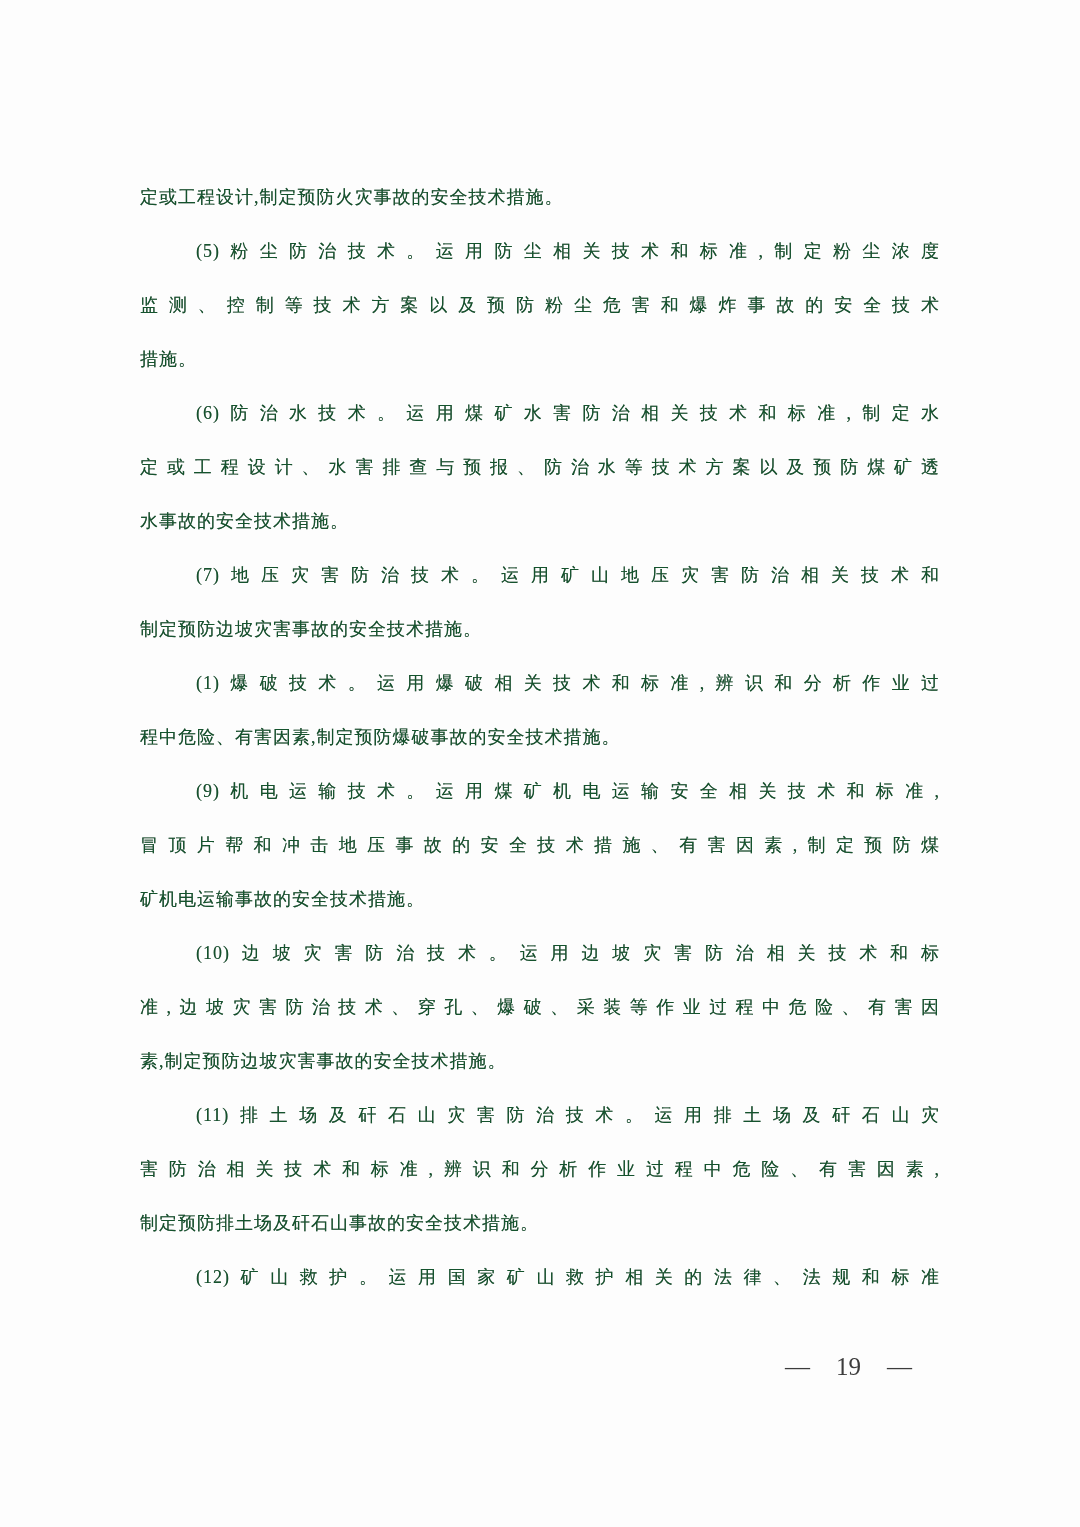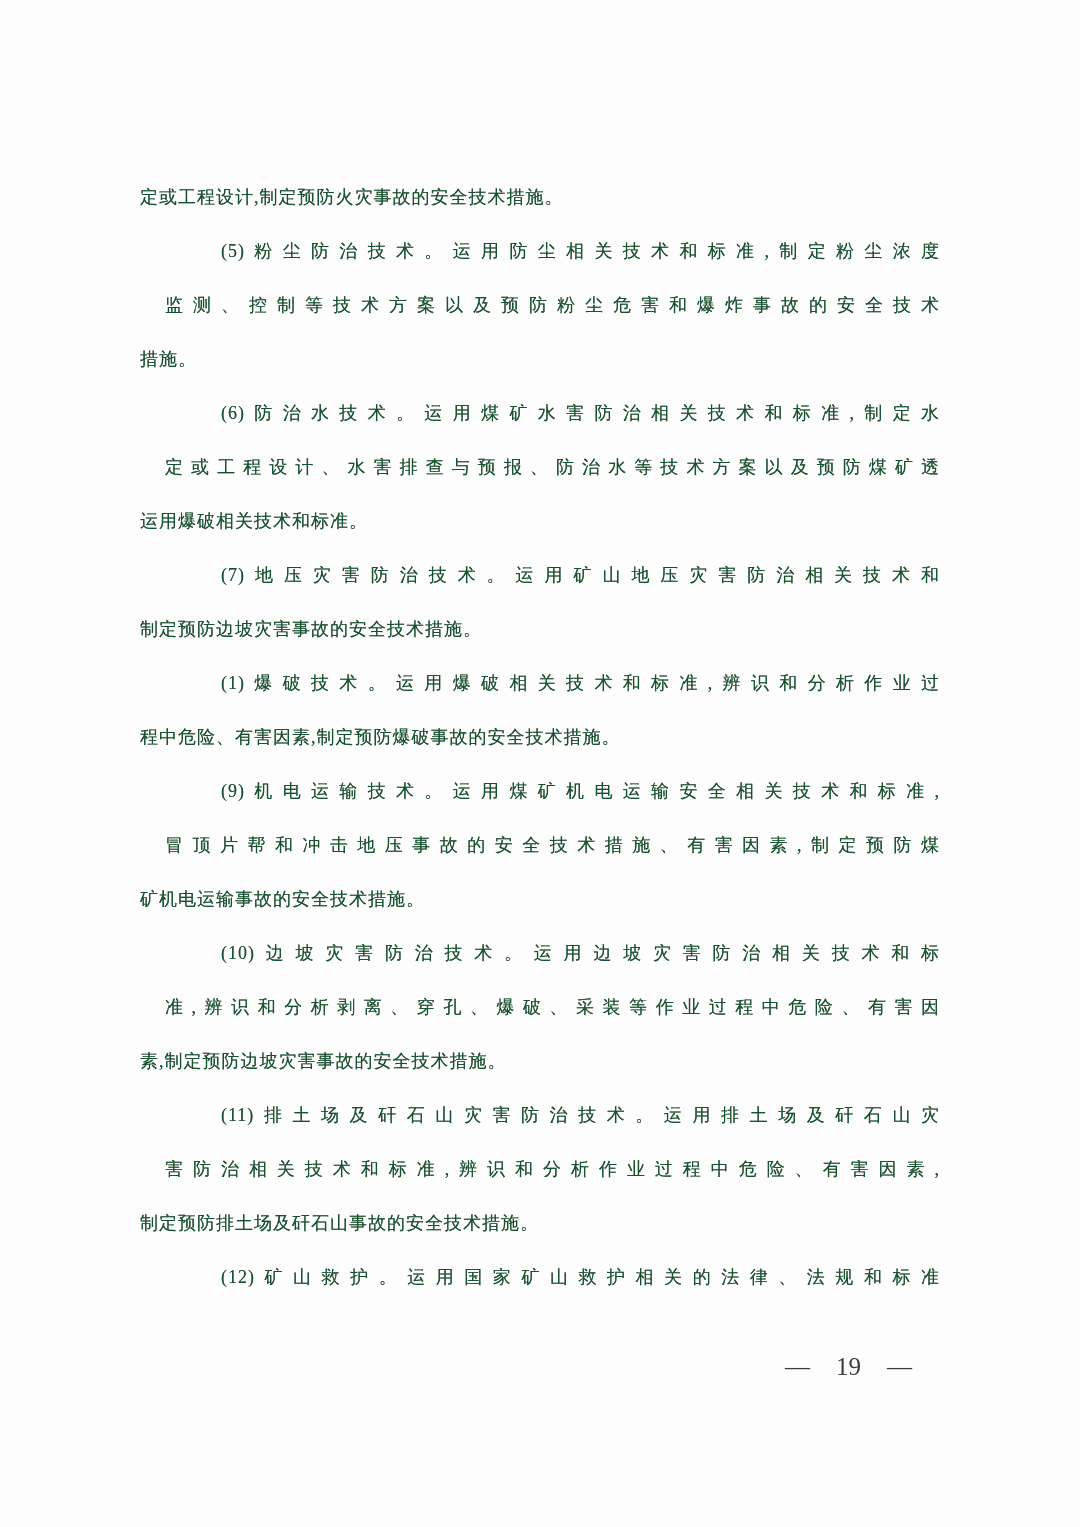--- a/index.html
+++ b/index.html
@@ -32,21 +32,20 @@
     color: #14532d;
     letter-spacing: 1px;
     white-space: nowrap;
     text-shadow: 0 0 0.6px rgba(28,28,28,0.55);
   }
   .line.fill {
     white-space: normal;
     text-align: justify;
     text-align-last: justify;
     text-justify: inter-character;
-    margin-left: 25px;
   }
   .line.indent {
     text-indent: 56px;
   }
   .footer {
     position: absolute;
     top: 1350px;
     right: 168px;
     display: flex;
     align-items: center;
@@ -69,38 +68,38 @@
         <div class="line">定或工程设计,制定预防火灾事故的安全技术措施。</div>
       </div>
       <div class="para">
         <div class="line fill indent">(5)粉尘防治技术。运用防尘相关技术和标准,制定粉尘浓度</div>
         <div class="line fill">监测、控制等技术方案以及预防粉尘危害和爆炸事故的安全技术</div>
         <div class="line">措施。</div>
       </div>
       <div class="para">
         <div class="line fill indent">(6)防治水技术。运用煤矿水害防治相关技术和标准,制定水</div>
         <div class="line fill">定或工程设计、水害排查与预报、防治水等技术方案以及预防煤矿透</div>
-        <div class="line">运用爆破相关技术和标准。</div>
+        <div class="line">水事故的安全技术措施。</div>
       </div>
       <div class="para">
         <div class="line fill indent">(7)地压灾害防治技术。运用矿山地压灾害防治相关技术和</div>
         <div class="line">制定预防边坡灾害事故的安全技术措施。</div>
       </div>
       <div class="para">
         <div class="line fill indent">(1)爆破技术。运用爆破相关技术和标准,辨识和分析作业过</div>
         <div class="line">程中危险、有害因素,制定预防爆破事故的安全技术措施。</div>
       </div>
       <div class="para">
         <div class="line fill indent">(9)机电运输技术。运用煤矿机电运输安全相关技术和标准,</div>
         <div class="line fill">冒顶片帮和冲击地压事故的安全技术措施、有害因素,制定预防煤</div>
         <div class="line">矿机电运输事故的安全技术措施。</div>
       </div>
       <div class="para">
         <div class="line fill indent">(10)边坡灾害防治技术。运用边坡灾害防治相关技术和标</div>
-        <div class="line fill">准,辨识和分析剥离、穿孔、爆破、采装等作业过程中危险、有害因</div>
+        <div class="line fill">准,边坡灾害防治技术、穿孔、爆破、采装等作业过程中危险、有害因</div>
         <div class="line">素,制定预防边坡灾害事故的安全技术措施。</div>
       </div>
       <div class="para">
         <div class="line fill indent">(11)排土场及矸石山灾害防治技术。运用排土场及矸石山灾</div>
         <div class="line fill">害防治相关技术和标准,辨识和分析作业过程中危险、有害因素,</div>
         <div class="line">制定预防排土场及矸石山事故的安全技术措施。</div>
       </div>
       <div class="para">
         <div class="line fill indent">(12)矿山救护。运用国家矿山救护相关的法律、法规和标准</div>
       </div>

